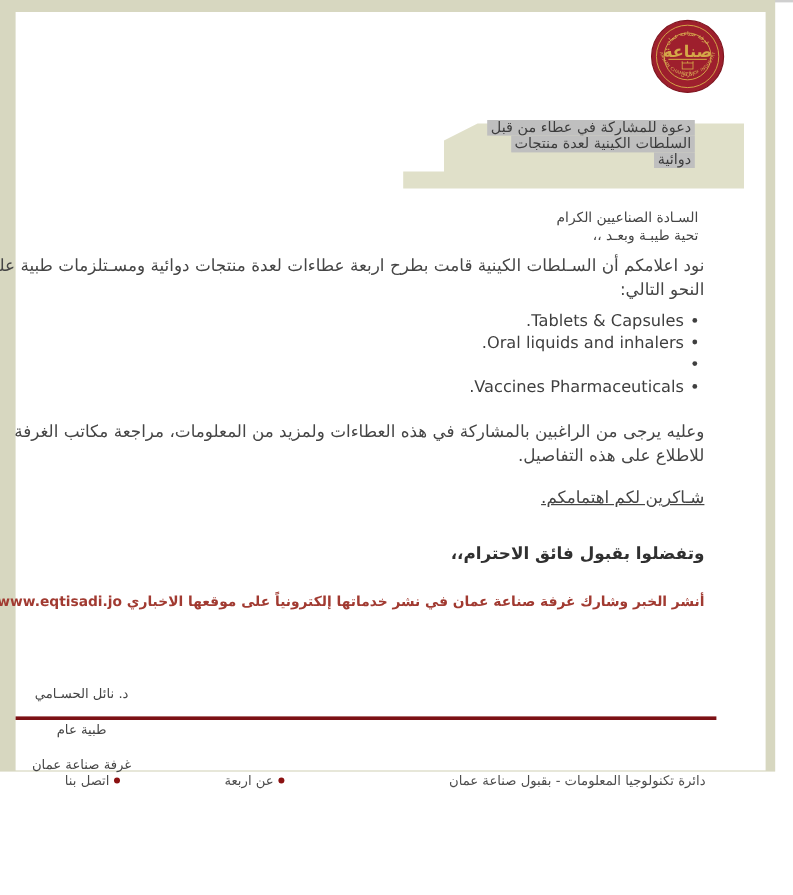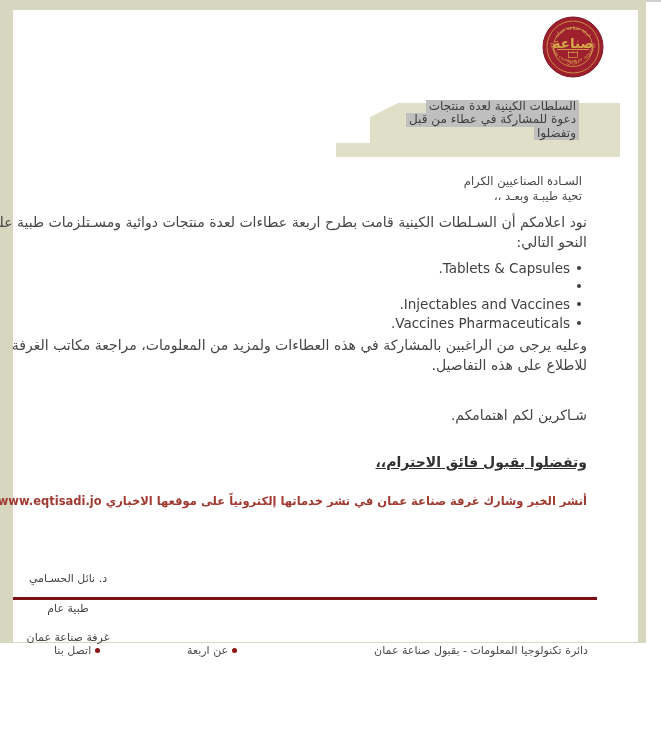--- a/index.html
+++ b/index.html
@@ -28,23 +28,23 @@
   .banner-text div { text-align:right; }
 
   .greeting { right:79px; top:174px; direction:rtl; 
     font-size:11.5px; line-height:14.5px; color:#454545; }
   .greeting span { display:block; white-space:nowrap; }
 
   .para { right:74px; direction:rtl; text-align:right; font-size:14px;
     line-height:19.5px; color:#454545; }
   .para span { display:block; white-space:nowrap; }
   .para1 { top:213px; }
-  .para2 { top:336px; }
-  .thanks { top:406px; }
-  .closing { top:453px; font-weight:bold; color:#303030; font-size:14px;text-decoration:underline; }
+  .para2 { top:351px; }
+  .thanks { top:406px;text-decoration:underline; }
+  .closing { top:453px; font-weight:bold; color:#303030; font-size:14px; }
 
   .bullets { right:80px; top:259px; direction:rtl; 
     font-size:13.5px; line-height:18.2px; color:#3f3f3f; list-style:none; }
   .bullets li { white-space:nowrap; }
   .dot { display:inline-block; width:4px; height:4px; border-radius:50%;
     background:#3f3f3f; margin-left:7px; vertical-align:3px; }
 
   .share { right:74px; top:494px; direction:rtl; text-align:right; white-space:nowrap;
     font-size:11.5px; font-weight:bold; color:#a13a31; text-decoration:none; cursor:pointer; }
 
@@ -91,39 +91,39 @@
     <line x1="35.5" y1="36.5" x2="35.5" y2="35"></line>
   </g>
   <text x="31" y="47.5" font-size="4.6" fill="#dcb257" text-anchor="middle">الأردن</text>
 </svg>
 
 <svg class="abs banner-svg" viewBox="0 0 288 58">
   <polygon points="64,3 286,3 286,57 2,57 2,43 36,43 36,17" fill="#e0e0c9"></polygon>
 </svg>
 
 <div class="abs banner-text">
+  <div><span>دعوة للمشاركة في عطاء من قبل</span></div>
   <div><span>السلطات الكينية لعدة منتجات</span></div>
-  <div><span>دعوة للمشاركة في عطاء من قبل</span></div>
-  <div><span>وتفضلوا</span></div>
+  <div><span>دوائية</span></div>
 </div>
 
 <div class="abs greeting">
   <span>السـادة الصناعيين الكرام</span>
   <span>تحية طيبـة وبعـد ،،</span>
 </div>
 
 <div class="abs para para1">
   <span>نود اعلامكم أن السـلطات الكينية قامت بطرح اربعة عطاءات لعدة منتجات دوائية ومسـتلزمات طبية على</span>
   <span>النحو التالي:</span>
 </div>
 
 <ul class="abs bullets">
   <li><span class="dot"></span><span>Tablets &amp; Capsules.</span></li>
+  <li><span class="dot"></span><span>Oral liquids and inhalers.</span></li>
   <li><span class="dot"></span></li>
-  <li><span class="dot"></span><span>Injectables and Vaccines.</span></li>
   <li><span class="dot"></span><span>Vaccines Pharmaceuticals.</span></li>
 </ul>
 
 <div class="abs para para2">
   <span>وعليه يرجى من الراغبين بالمشاركة في هذه العطاءات ولمزيد من المعلومات، مراجعة مكاتب الغرفة</span>
   <span>للاطلاع على هذه التفاصيل.</span>
 </div>
 
 <div class="abs para thanks">
   <span>شـاكرين لكم اهتمامكم.</span>

